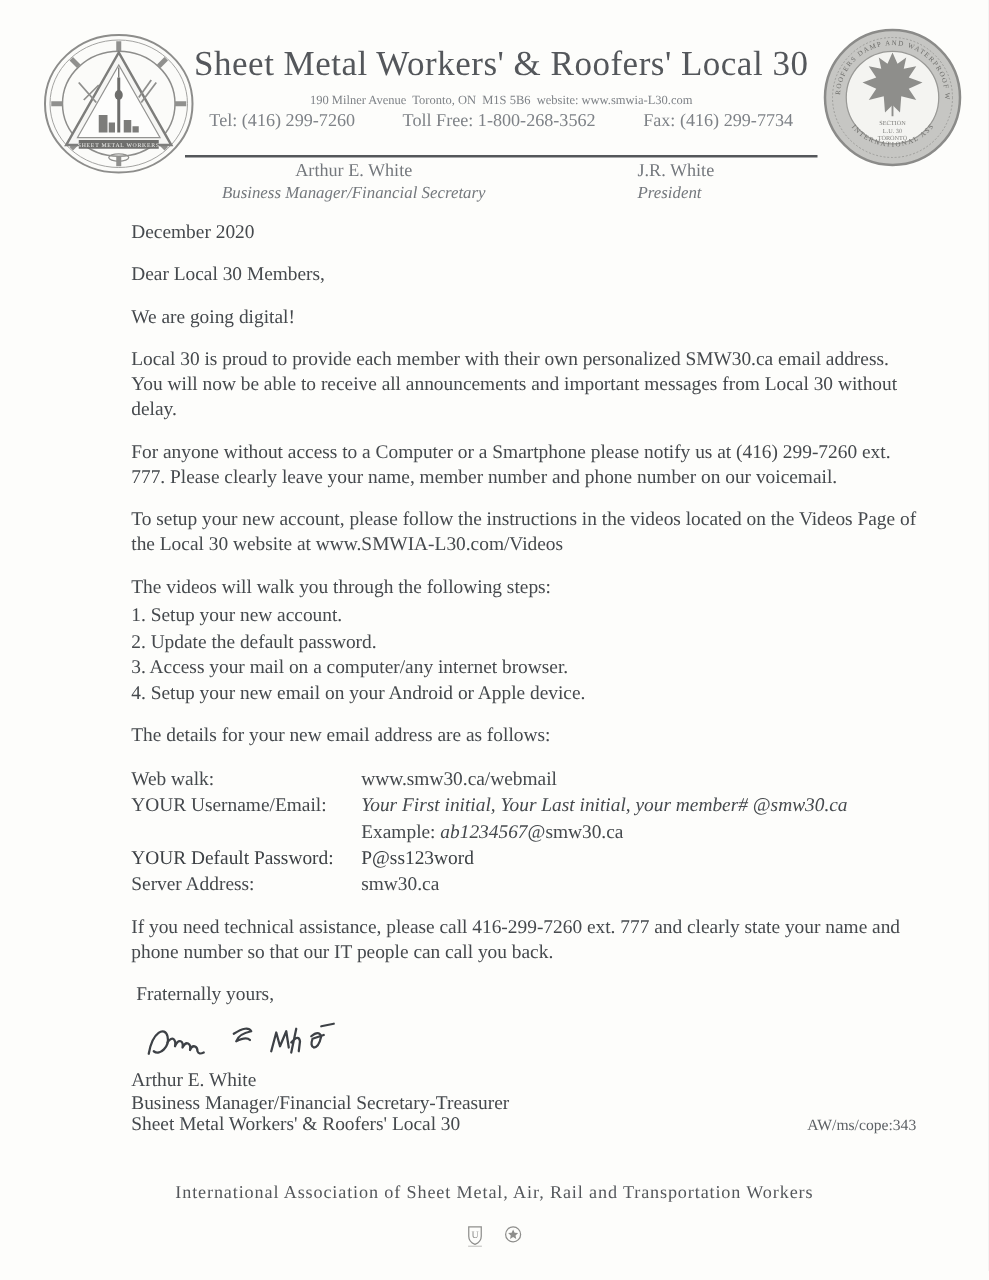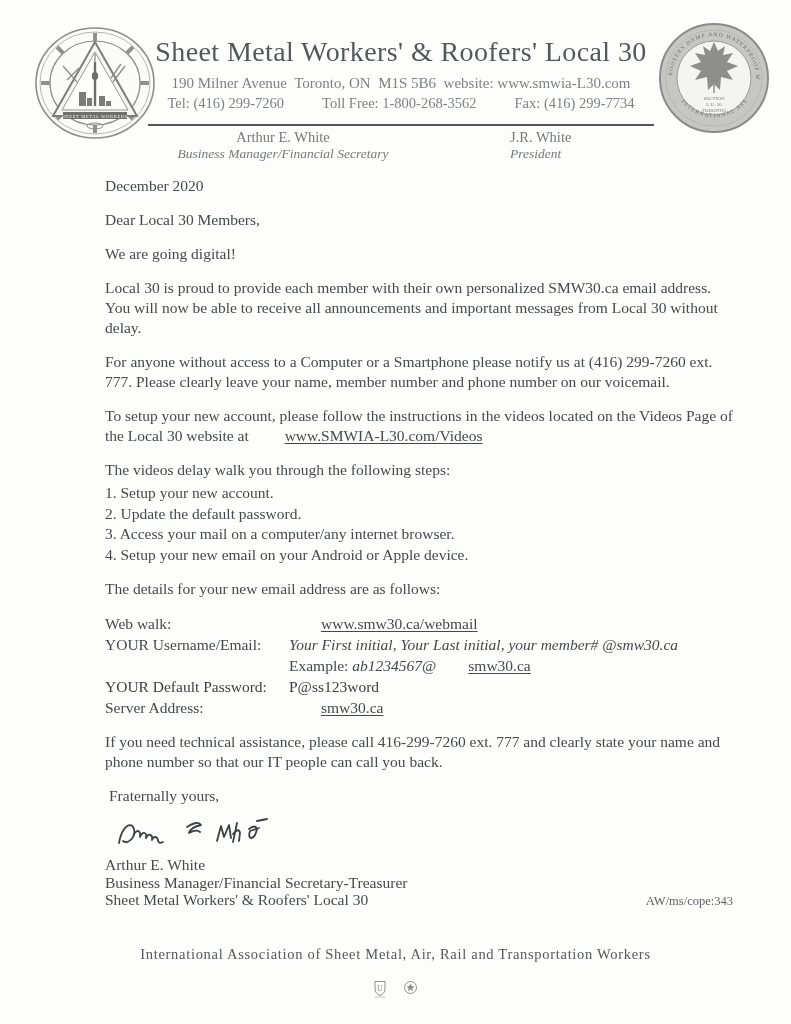--- a/index.html
+++ b/index.html
@@ -7,34 +7,34 @@
     position:relative;width:791px;height:1024px;margin:0 auto;
     background:#fdfdfb;overflow:hidden;
     font-family:"Liberation Serif","DejaVu Serif",serif;
     color:#45494d;
   }
   
   .seal-left{position:absolute;left:33px;top:26px;}
   .seal-right{position:absolute;left:657px;top:20px;}
   .masthead{position:absolute;left:146px;top:36px;width:510px;text-align:center;}
   .org-name{font-size:28px;color:#54575b;letter-spacing:.4px;white-space:nowrap;}
-  .addr{font-size:15px;color:#7e8287;margin-top:7px;white-space:pre;}
+  .addr{font-size:10px;color:#7e8287;margin-top:7px;white-space:pre;}
   .tels{font-size:14.5px;color:#7e8287;margin-top:3px;display:flex;justify-content:center;gap:38px;}
   .rule{position:absolute;left:148px;top:124px;width:506px;border-top:2.5px solid #54575a;}
   .officers{position:absolute;left:148px;top:129px;width:506px;display:flex;justify-content:space-between;}
   .officer-a{width:270px;text-align:center;}
   .officer-b{width:140px;margin-right:4px;}
   .officer-name{font-size:14.5px;color:#74787d;}
   .officer-title{font-size:13.5px;font-style:italic;color:#74787d;}
   
   .body{position:absolute;left:105px;top:176px;width:628px;font-size:15.5px;line-height:20px;color:#45494d;}
   .para{margin-top:14px;}
   .date{margin-top:0;}
   .steps{margin-top:3px;line-height:20.5px;}
-  .u{text-decoration:underline;text-underline-offset:2px;margin-left:32px;}
+  .u{text-underline-offset:2px;}
   .details{display:grid;grid-template-columns:184px 1fr;line-height:21px;margin-top:14px;}
   .b{font-weight:normal;color:#3c4044;}
   .closing{padding-left:4px;}
   .signature{margin:6px 0 0 6px;display:block;}
   .sigblock{margin-top:2px;line-height:17.5px;}
   .sigline-last{display:flex;justify-content:space-between;align-items:baseline;}
   .refcode{font-size:12.5px;color:#5d6165;}
   
   .footer{position:absolute;top:946px;left:0;width:100%;text-align:center;
     font-size:14.5px;letter-spacing:.7px;color:#54575b;}
@@ -122,21 +122,21 @@
 
   <div class="body">
     <div class="para date">December 2020</div>
     <div class="para">Dear Local 30 Members,</div>
     <div class="para">We are going digital!</div>
     <div class="para">Local 30 is proud to provide each member with their own personalized SMW30.ca email address. You will now be able to receive all announcements and important messages from Local 30 without delay.</div>
     <div class="para">For anyone without access to a Computer or a Smartphone please notify us at (416) 299-7260 ext. 777. Please clearly leave your name, member number and phone number on our voicemail.</div>
     <div class="para">
       <span>To setup your new account, please follow the instructions in the videos located on the Videos Page of the Local 30 website at </span><span class="u">www.SMWIA-L30.com/Videos</span>
     </div>
-    <div class="para">The videos delay walk you through the following steps:</div>
+    <div class="para">The videos will walk you through the following steps:</div>
     <div class="steps">
       <div>1. Setup your new account.</div>
       <div>2. Update the default password.</div>
       <div>3. Access your mail on a computer/any internet browser.</div>
       <div>4. Setup your new email on your Android or Apple device.</div>
     </div>
     <div class="para">The details for your new email address are as follows:</div>
 
     <div class="details">
       <div>Web walk:</div>

